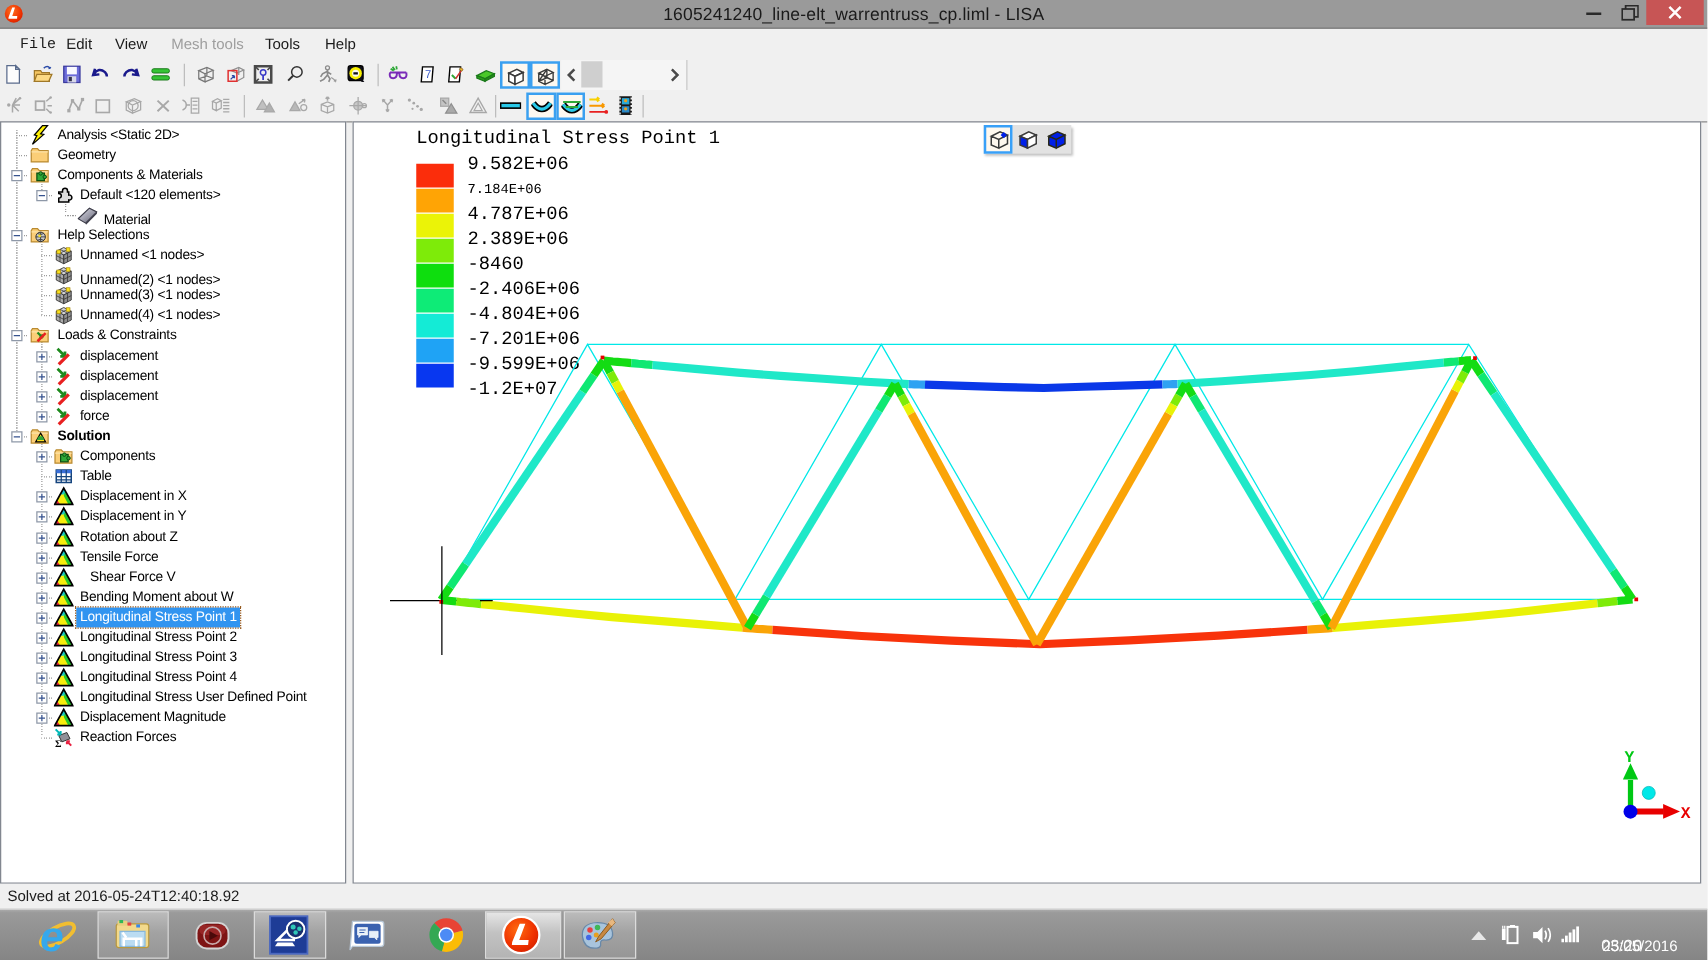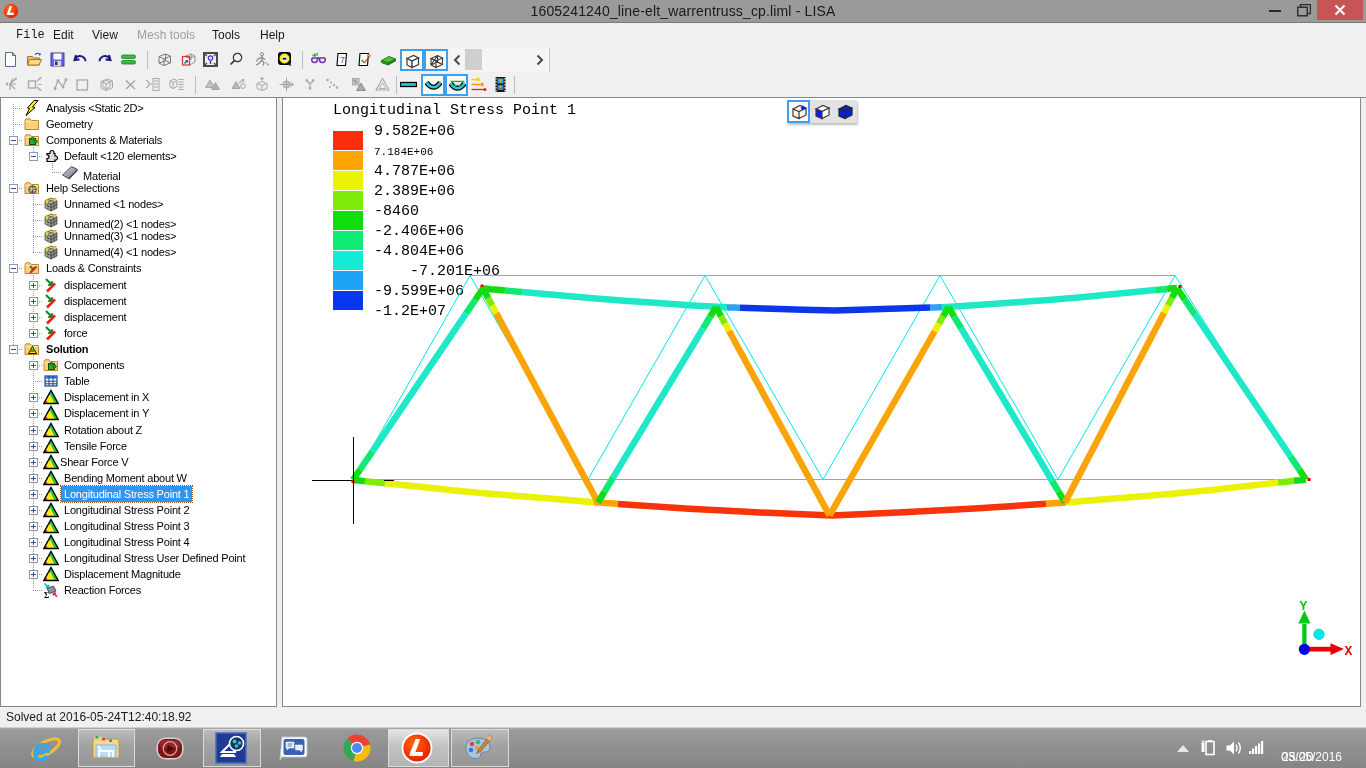--- a/index.html
+++ b/index.html
@@ -513,21 +513,21 @@
       </clipPath>
     </defs>
     <g clip-path="url(#tclip)">
       <rect x="0" y="0" width="16" height="16" fill="#F8ED0C"></rect>
       <path d="M8,0 L12,0 L9.5,6.5 L4,6.5 Z" fill="#18C8C8"></path>
       <path d="M9.5,3 L12,3 L16,16 L12.5,16 L8,7.5 Z" fill="#28C828"></path>
       <path d="M0,16 L6,16 L2.8,11 Z" fill="#E82040"></path>
     </g>
     <path d="M8,1.5 L15.2,14.5 L0.8,14.5 Z" fill="none" stroke="#000" stroke-width="1.4"></path>
   </svg>
-<div style="position:absolute;left:60px;top:454px;height:16px;line-height:16px;color:#000;font-size:11px;letter-spacing:-0.2px;">Shear Force V</div>
+<div style="position:absolute;left:72px;top:454px;height:16px;line-height:16px;color:#000;font-size:11px;letter-spacing:-0.2px;">Shear Force V</div>
 <div style="position:absolute;left:33px;top:478px;width:9px;height:1px;background-image:repeating-linear-gradient(to right,#9C9C9C 0 1px,transparent 1px 2px);"></div>
 <div style="position:absolute;left:29px;top:474px;width:9px;height:9px;background:#fff;border:1px solid #8E98A8;box-sizing:border-box;">
     <div style="position:absolute;left:1px;top:3px;width:5px;height:1px;background:#36538F"></div>
     <div style="position:absolute;left:3px;top:1px;width:1px;height:5px;background:#36538F"></div>
   </div>
 <svg style="position:absolute;left:43px;top:470px" width="16" height="16" viewBox="0 0 16 16">
     <defs>
       <clipPath id="tclip">
         <path d="M8,1.5 L15.2,14.5 L0.8,14.5 Z"></path>
       </clipPath>
@@ -680,21 +680,21 @@
 <div style="position:absolute;left:333px;top:251px;width:30px;height:19px;background:#14EBD6;"></div>
 <div style="position:absolute;left:333px;top:271px;width:30px;height:19px;background:#1FA3F5;"></div>
 <div style="position:absolute;left:333px;top:291px;width:30px;height:19px;background:#0837F0;"></div>
 <div style="position:absolute;left:374px;top:124px;height:16px;line-height:16px;font-family:'Liberation Mono',monospace;font-size:15px;color:#000;">9.582E+06</div>
 <div style="position:absolute;left:374px;top:144px;height:16px;line-height:16px;font-family:'Liberation Mono',monospace;font-size:11px;color:#000;">7.184E+06</div>
 <div style="position:absolute;left:374px;top:164px;height:16px;line-height:16px;font-family:'Liberation Mono',monospace;font-size:15px;color:#000;">4.787E+06</div>
 <div style="position:absolute;left:374px;top:184px;height:16px;line-height:16px;font-family:'Liberation Mono',monospace;font-size:15px;color:#000;">2.389E+06</div>
 <div style="position:absolute;left:374px;top:204px;height:16px;line-height:16px;font-family:'Liberation Mono',monospace;font-size:15px;color:#000;">-8460</div>
 <div style="position:absolute;left:374px;top:224px;height:16px;line-height:16px;font-family:'Liberation Mono',monospace;font-size:15px;color:#000;">-2.406E+06</div>
 <div style="position:absolute;left:374px;top:244px;height:16px;line-height:16px;font-family:'Liberation Mono',monospace;font-size:15px;color:#000;">-4.804E+06</div>
-<div style="position:absolute;left:374px;top:264px;height:16px;line-height:16px;font-family:'Liberation Mono',monospace;font-size:15px;color:#000;margin-left:36px;">-7.201E+06</div>
+<div style="position:absolute;left:374px;top:264px;height:16px;line-height:16px;font-family:'Liberation Mono',monospace;font-size:15px;color:#000;">-7.201E+06</div>
 <div style="position:absolute;left:374px;top:284px;height:16px;line-height:16px;font-family:'Liberation Mono',monospace;font-size:15px;color:#000;">-9.599E+06</div>
 <div style="position:absolute;left:374px;top:304px;height:16px;line-height:16px;font-family:'Liberation Mono',monospace;font-size:15px;color:#000;">-1.2E+07</div>
 <div style="position:absolute;left:787px;top:100px;width:70px;height:23px;background:#E2E2E2;box-shadow:1px 2px 2px rgba(0,0,0,0.25);"></div>
 <div style="position:absolute;left:787px;top:100px;width:23px;height:23px;background:#FFF8EE;border:2px solid #38A0F8;box-sizing:border-box;">
     <svg width="19" height="18" viewBox="0 0 19 18" style="position:absolute;left:1px;top:1px">
       <path d="M3,6 L10,2.5 L16,5 L9,8.5 Z M3,6 L3,13 L9,15.5 L9,8.5 M16,5 L16,12 L9,15.5" fill="none" stroke="#3A3A3A" stroke-width="1.2"></path>
       <path d="M13,2.5 l2.5,2.5 l-2.5,2.5 l-2.5,-2.5 Z" fill="#0020E8"></path>
     </svg>
   </div>
 <div style="position:absolute;left:811px;top:101px;width:22px;height:21px;">

